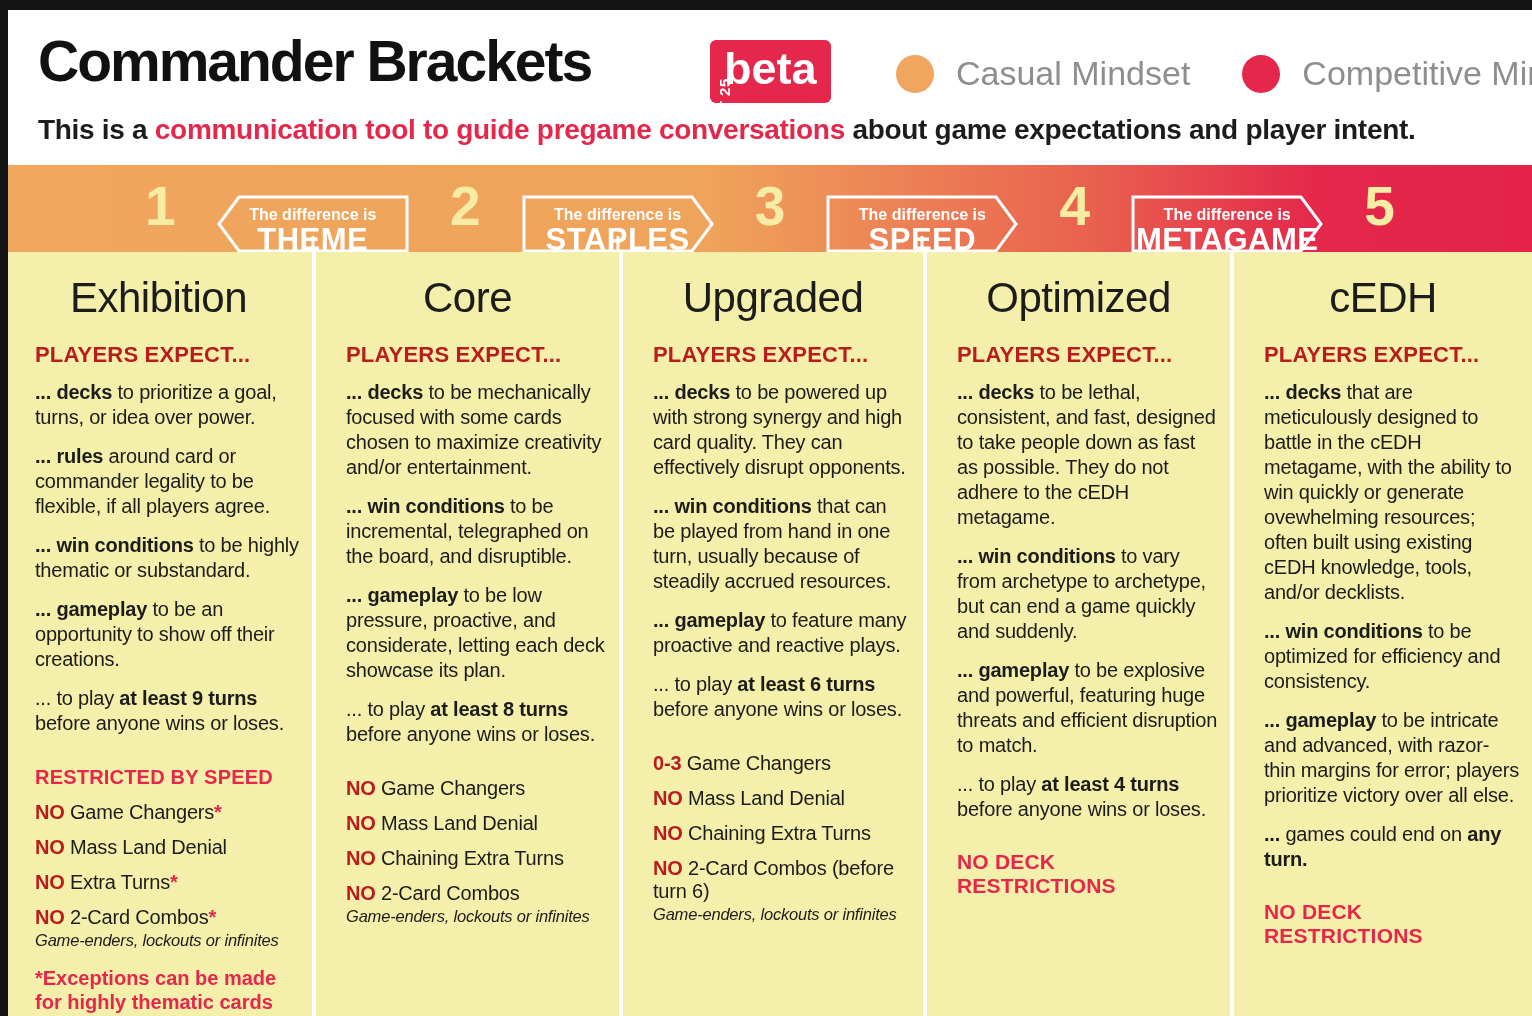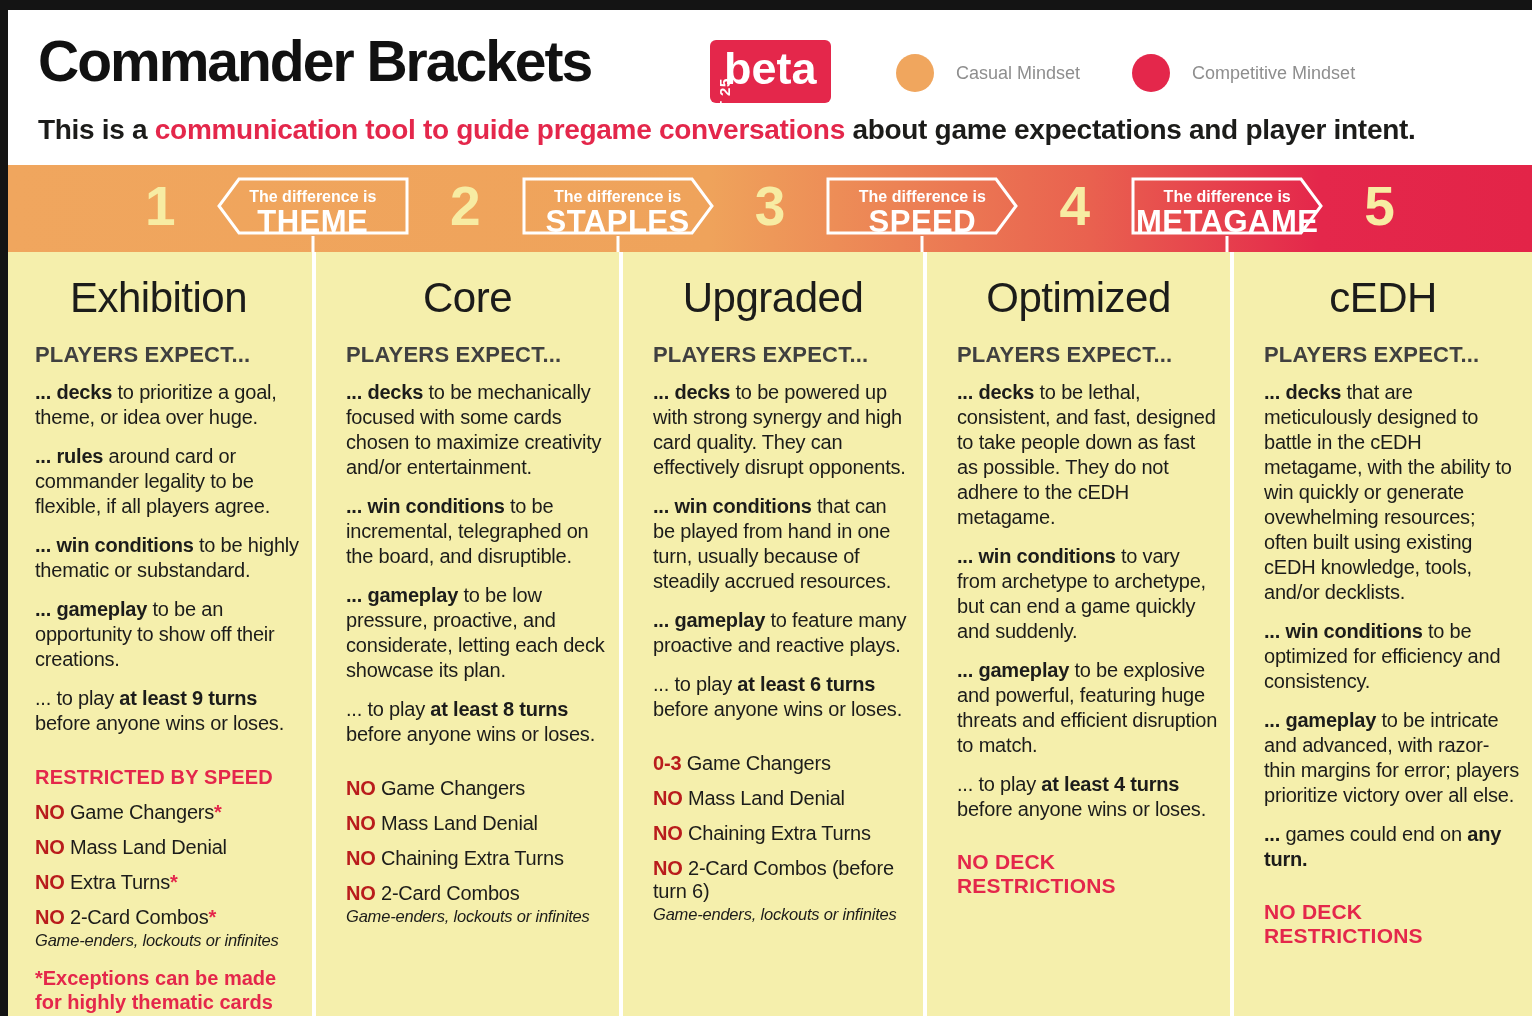--- a/index.html
+++ b/index.html
@@ -14,42 +14,42 @@
   .title{position:absolute;left:30px;top:18px;font-size:57px;font-weight:800;letter-spacing:-2px;color:#111;white-space:nowrap;}
   .beta-badge{position:absolute;left:702px;top:30px;height:64px;display:flex;gap:3px;flex-direction:column;}
   .beta-main{background:#e4274b;color:#fff;font-weight:800;font-size:45px;line-height:1;
              padding:6px 14px 12px 14px;border-radius:6px;display:flex;align-items:center;}
   .beta-date{background:#e4274b;width:28px;border-radius:5px;position:relative;}
   .beta-date span{position:absolute;left:50%;top:50%;transform:translate(-50%,-50%) rotate(-90deg);
                   color:#fff;font-size:15px;font-weight:800;white-space:nowrap;letter-spacing:0.5px;}
   .legend{position:absolute;left:888px;top:44px;display:flex;gap:52px;align-items:center;}
   .legend-item{display:flex;align-items:center;gap:22px;}
   .legend-dot{width:38px;height:38px;border-radius:50%;display:inline-block;}
-  .legend-label{font-size:18px;color:#8e8e8e;font-weight:400;white-space:nowrap;}
+  .legend-label{font-size:34px;color:#8e8e8e;font-weight:400;white-space:nowrap;}
   .subtitle{position:absolute;left:30px;top:104px;font-size:28px;font-weight:700;letter-spacing:-0.3px;white-space:nowrap;}
   .subtitle .accent{color:#e4274b;}
 
   
   .scale-bar{position:absolute;left:8px;top:165px;width:1524px;height:87px;
              background:linear-gradient(90deg,#f0a65e 0%,#efa35b 46%,#e9614f 71%,#e4274b 86%,#e32448 100%);}
   .bar-number{position:absolute;top:14px;transform:translateX(-50%);font-size:55px;font-weight:800;
               color:#f7eca3;line-height:1;}
-  .arrow-box{position:absolute;top:12px;width:192px;height:72px;transform:translateX(-50%);
+  .arrow-box{position:absolute;top:30px;width:192px;height:72px;transform:translateX(-50%);
              display:flex;flex-direction:column;align-items:center;justify-content:center;color:#fff;text-align:center;}
   .arrow-box svg{position:absolute;inset:0;}
   .diff-prefix{font-size:16px;font-weight:700;line-height:1.15;position:relative;}
   .diff-label{font-size:31px;font-weight:800;letter-spacing:0.5px;line-height:1.05;position:relative;}
   .connector{position:absolute;top:71px;width:3px;height:16px;background:#fff;transform:translateX(-50%);}
 
   
   .columns{position:absolute;left:8px;top:252px;width:1524px;height:764px;display:flex;gap:4px;background:#fff;}
   .column{background:#f5efac;box-sizing:border-box;padding:18px 12px 0 30px;}
   .col-title{text-align:center;font-size:42px;font-weight:400;letter-spacing:-0.5px;color:#1c1c1a;
              margin:4px 0 20px -18px;}
-  .expect-heading{color:#404040;font-size:22px;font-weight:700;letter-spacing:0.2px;margin:0 0 12px 0;}
+  .expect-heading{color:#b91c1c;font-size:22px;font-weight:700;letter-spacing:0.2px;margin:0 0 12px 0;}
   .expect{font-size:20px;line-height:25px;letter-spacing:-0.2px;margin:0 0 14px 0;}
   .b{font-weight:700;}
   .restrictions{margin-top:30px;}
   .restriction-heading{color:#e4274b;font-size:20px;font-weight:700;margin:0 0 12px 0;letter-spacing:0.2px;}
   .restriction-item{font-size:20px;line-height:23px;margin:0 0 12px 0;letter-spacing:-0.2px;}
   .no{color:#b91c1c;font-weight:700;}
   .star{color:#e4274b;font-weight:700;}
   .restriction-note{font-style:italic;font-size:16.5px;line-height:19px;margin-top:2px;}
   .footnote{color:#e4274b;font-size:20px;font-weight:700;line-height:24px;margin-top:16px;}
   .no-restrictions{color:#e4274b;font-size:21px;font-weight:700;margin-top:28px;letter-spacing:0.2px;}
@@ -119,21 +119,21 @@
         <div class="diff-prefix">The difference is</div>
         <div class="diff-label">METAGAME</div>
       </div>
       <div class="connector" style="left: 80%;"></div>
     </div>
 
   <div class="columns">
       <div class="column" style="width: 304px; padding-left: 27px;">
         <div class="col-title">Exhibition</div>
         <div class="expect-heading">PLAYERS EXPECT...</div>
-        <p class="expect"><span class="b">... decks</span><span> to prioritize a goal, theme, or idea over huge.</span></p>
+        <p class="expect"><span class="b">... decks</span><span> to prioritize a goal, turns, or idea over power.</span></p>
         <p class="expect"><span class="b">... rules</span><span> around card or commander legality to be flexible, if all players agree.</span></p>
         <p class="expect"><span class="b">... win conditions</span><span> to be highly thematic or substandard.</span></p>
         <p class="expect"><span class="b">... gameplay</span><span> to be an opportunity to show off their creations.</span></p>
         <p class="expect"><span>... to play </span><span class="b">at least 9 turns</span><span> before anyone wins or loses.</span></p>
         <div class="restrictions">
           <div class="restriction-heading">RESTRICTED BY SPEED</div>
           <div class="restriction-item"><span class="no">NO</span><span> Game Changers</span><span class="star">*</span></div>
           <div class="restriction-item"><span class="no">NO</span><span> Mass Land Denial</span></div>
           <div class="restriction-item"><span class="no">NO</span><span> Extra Turns</span><span class="star">*</span></div>
           <div class="restriction-item"><span class="no">NO</span><span> 2-Card Combos</span><span class="star">*</span><div class="restriction-note">Game-enders, lockouts or infinites</div></div>

